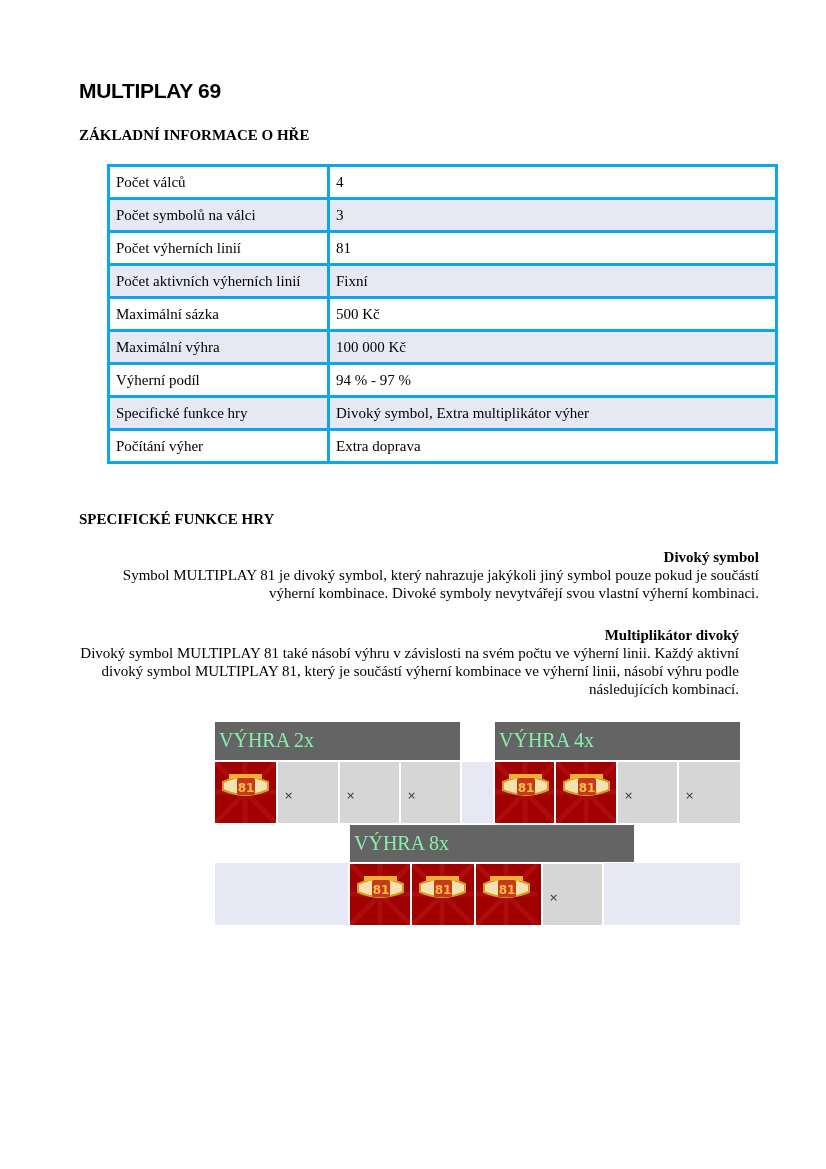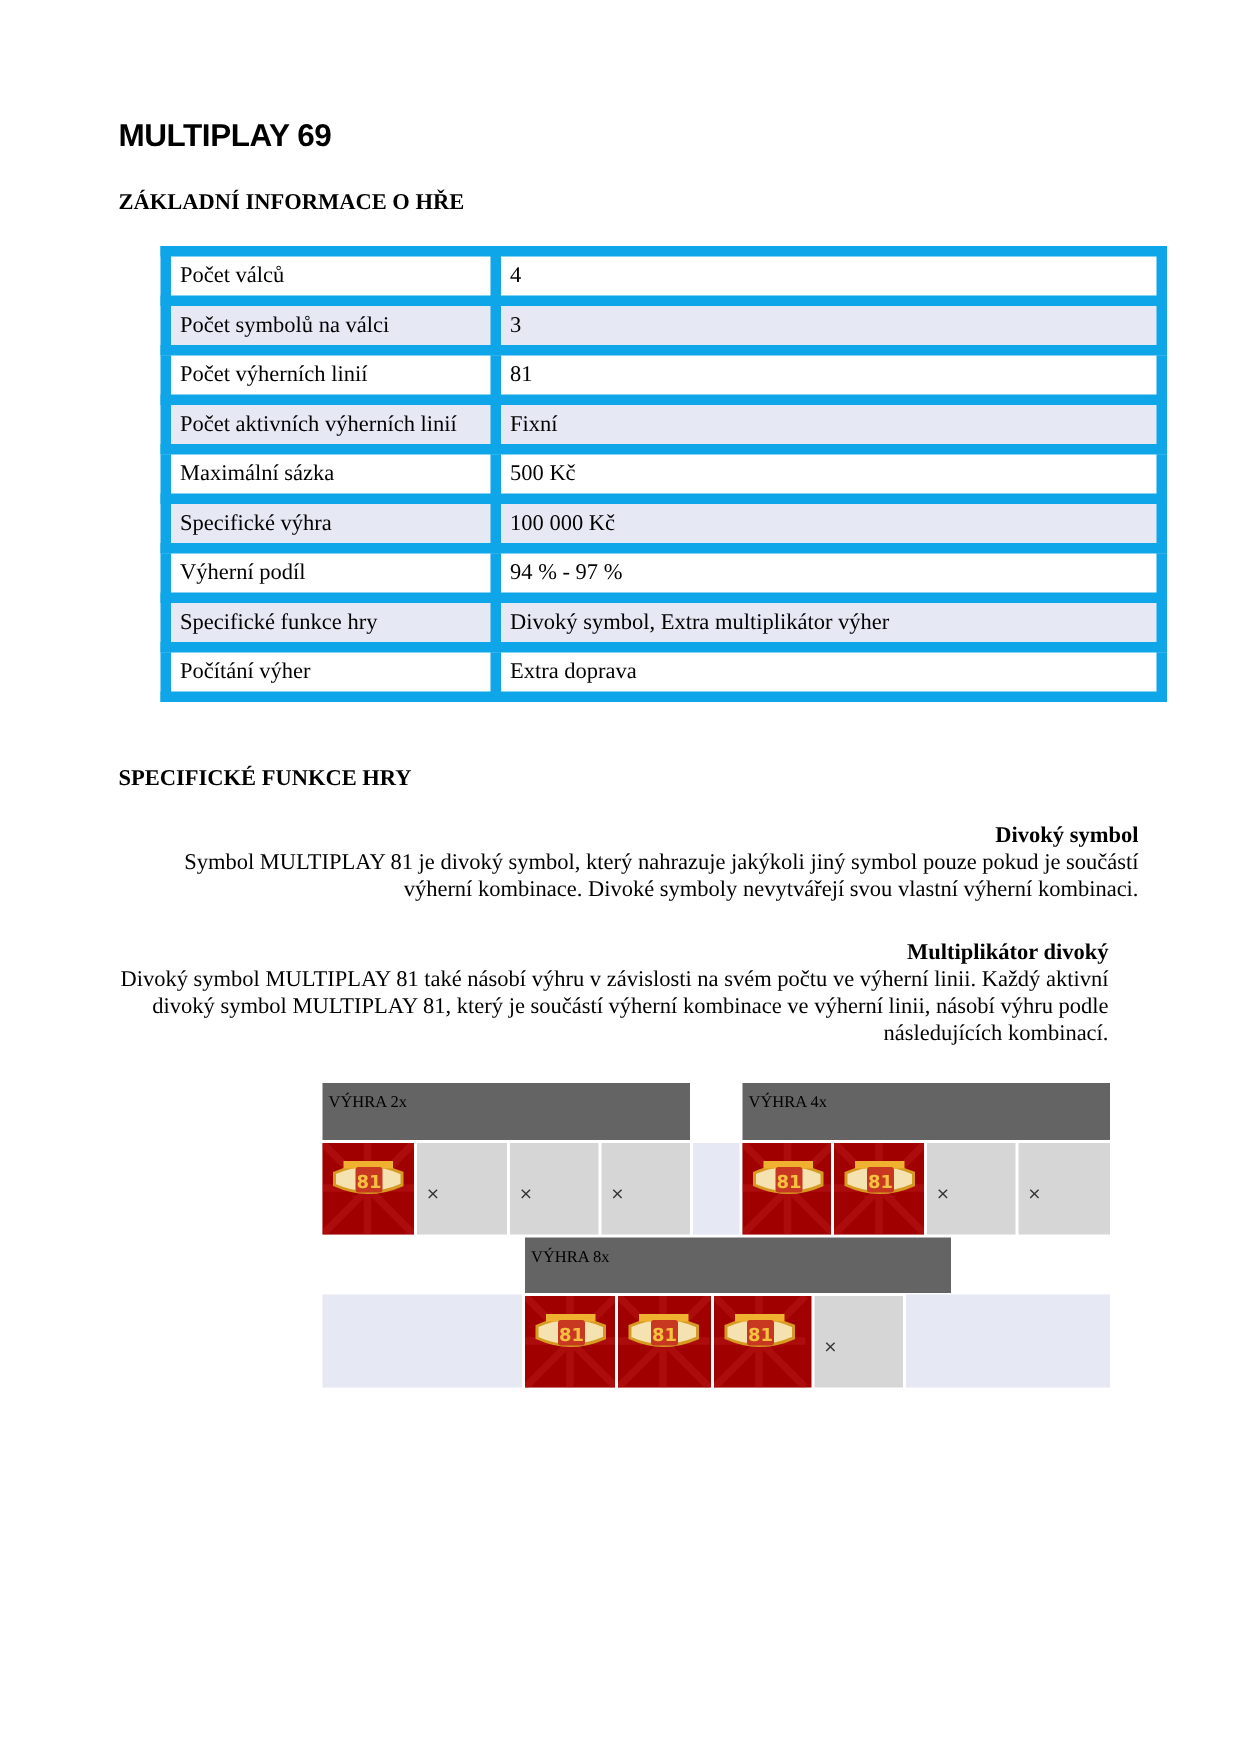--- a/index.html
+++ b/index.html
@@ -3,28 +3,28 @@
 <meta charset="utf-8">
 <style>
   html, body { margin: 0; padding: 0; background: #ffffff; }
   body { width: 826px; height: 1169px; position: relative; overflow: hidden;
          font-family: "Liberation Serif", serif; color: #000; }
   .title { position: absolute; left: 79px; top: 79px; margin: 0;
            font-family: "Liberation Sans", sans-serif; font-weight: bold; font-size: 21px; letter-spacing: -0.3px; }
   .h2 { position: absolute; left: 79px; margin: 0; font-weight: bold; font-size: 15px; }
   .info-table { position: absolute; left: 107px; top: 164px; width: 671px;
                 border-collapse: collapse; font-size: 15px; }
-  .info-table td { border: 7px solid #0ea5e9; height: 33px; padding: 0 6px; box-sizing: border-box; vertical-align: middle; }
+  .info-table td { border: 3px solid #0ea5e9; height: 33px; padding: 0 6px; box-sizing: border-box; vertical-align: middle; }
   .info-table td.k { width: 220px; }
   .info-table tr.alt td { background: #e6e8f4; }
   .para { position: absolute; left: 79px; width: 680px; font-size: 15px; line-height: 18px; margin: 0; text-align: right; }
   .para b { display: block; }
   .grid { position: absolute; left: 0; top: 0; }
   .blk { position: absolute; box-sizing: border-box; }
-  .hdr { background: #646464; color: #000000; font-size: 11px; padding: 7px 0 0 4px; }
+  .hdr { background: #646464; color: #86efac; font-size: 20px; padding: 7px 0 0 4px; }
   .sym { background: #a00000; overflow: hidden; }
   .empty { background: #d6d6d6; font-family: "DejaVu Sans", sans-serif; font-size: 11px; color: #333; padding: 27px 0 0 6px; }
   .lav { background: #e6e8f4; }
   .sym svg { display: block; }
 </style>
 </head>
 <body>
 
 <h1 class="title">MULTIPLAY 69</h1>
 <h2 class="h2" style="top:127px">ZÁKLADNÍ INFORMACE O HŘE</h2>
@@ -45,21 +45,21 @@
       </tr>
     <tr class="alt">
         <td class="k">Počet aktivních výherních linií</td>
         <td>Fixní</td>
       </tr>
     <tr>
         <td class="k">Maximální sázka</td>
         <td>500 Kč</td>
       </tr>
     <tr class="alt">
-        <td class="k">Specifické výhra</td>
+        <td class="k">Maximální výhra</td>
         <td>100 000 Kč</td>
       </tr>
     <tr>
         <td class="k">Výherní podíl</td>
         <td>94 % - 97 %</td>
       </tr>
     <tr class="alt">
         <td class="k">Specifické funkce hry</td>
         <td>Divoký symbol, Extra multiplikátor výher</td>
       </tr>

